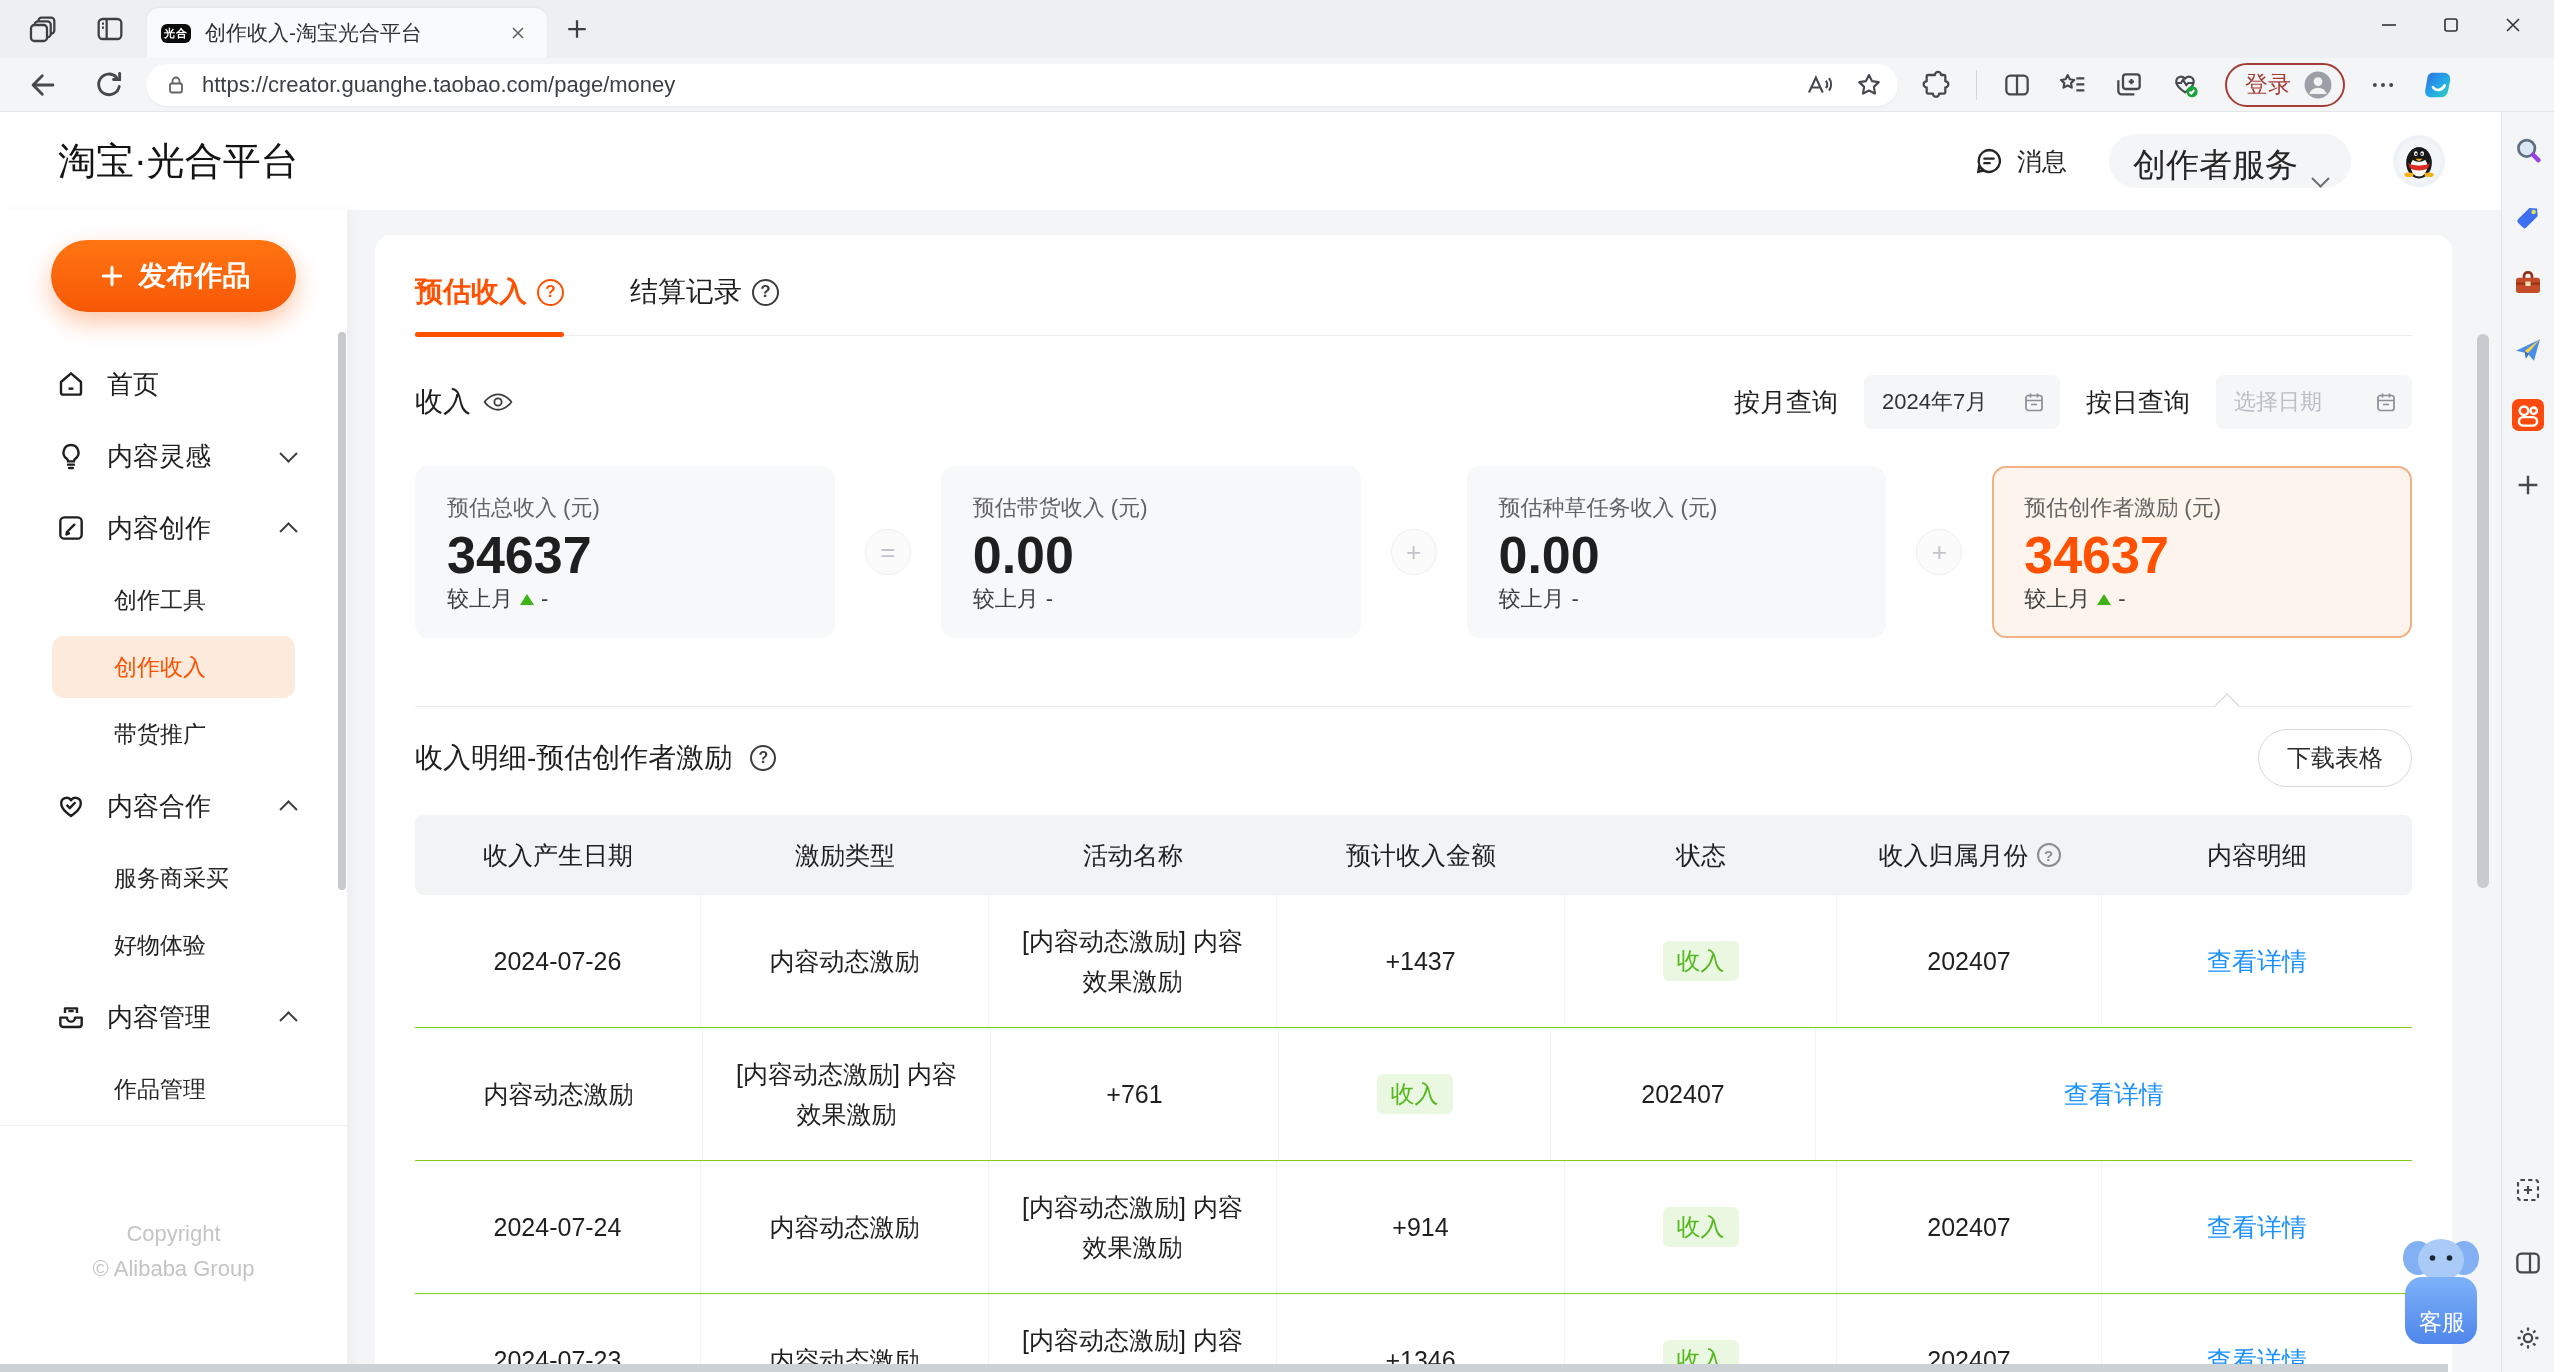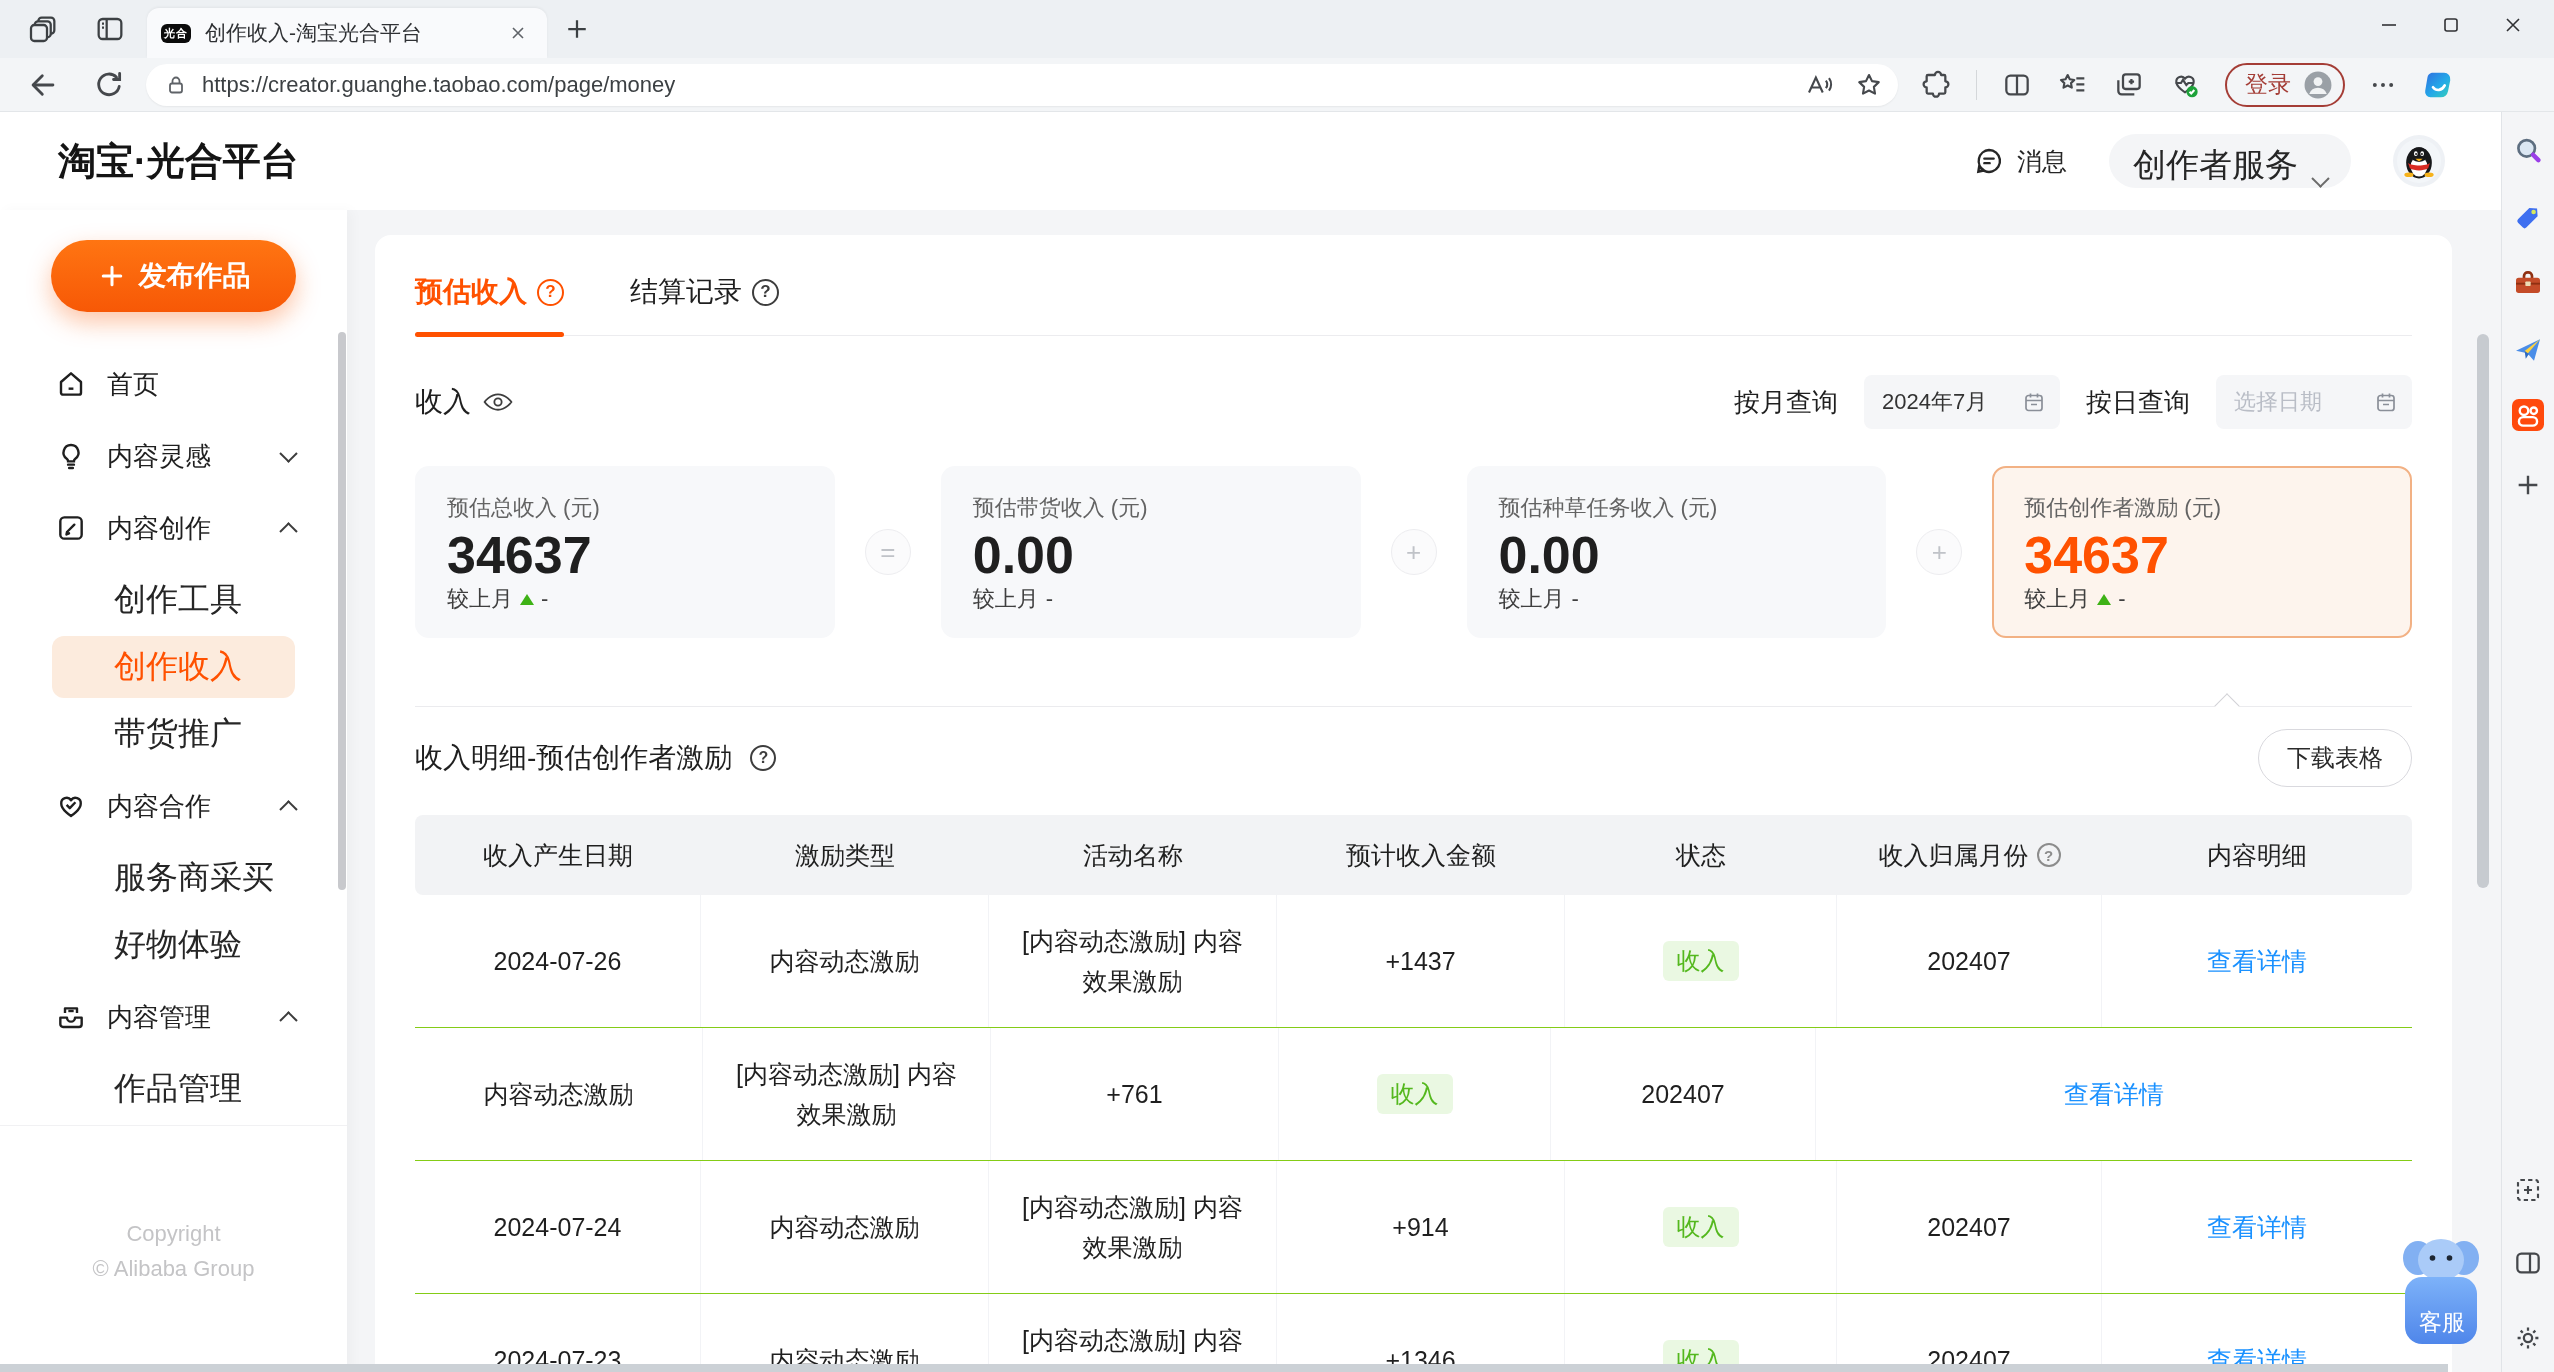--- a/index.html
+++ b/index.html
@@ -35,21 +35,21 @@
            height:44px; padding:0 8px 0 18px; color:#a43d36; font-size:23px; }
 
   
   .edge-sidebar { position:absolute; top:112px; right:0; bottom:0; width:53px; background:#f4f5f7;
                   border-left:1px solid #e1e4e8; }
   .es-ic { position:absolute; left:10px; width:32px; height:32px; color:#3c4043; }
 
   
   .page { position:absolute; top:112px; left:0; right:53px; bottom:0; background:#f4f5f7; overflow:hidden; }
   .site-header { height:98px; background:#fff; display:flex; align-items:center; padding:0 56px 0 58px; }
-  .logo { font-size:38px; font-weight:700; color:#141414; }
+  .logo { font-size:38px; font-weight:400; color:#141414; }
   .hdr-right { margin-left:auto; display:flex; align-items:center; gap:42px; }
   .messages { display:flex; align-items:center; gap:12px; font-size:25px; color:#262626; }
   .services { display:flex; align-items:flex-end; gap:16px; background:#f4f5f7; border-radius:28px;
               height:54px; padding:0 24px; font-size:33px; color:#262626; }
   .avatar { width:52px; height:52px; border-radius:50%; background:#eef1f5; overflow:hidden;
             display:flex; align-items:center; justify-content:center; }
 
   
   .app-sidebar { position:absolute; top:98px; left:0; width:347px; bottom:0; background:#fff;
                  box-shadow:5px 0 12px rgba(0,0,0,.03); }
@@ -58,21 +58,21 @@
              display:flex; align-items:center; justify-content:center; gap:12px;
              box-shadow:0 10px 24px rgba(248,88,6,.35); }
   .nav { margin-top:36px; }
   .nav-item { height:72px; display:flex; align-items:center; padding:0 52px 0 55px; font-size:26px; color:#1f1f1f;text-align:center; }
   .nav-item .nic { width:32px; height:32px; margin-right:20px; color:#1f1f1f; flex:none; }
   .chev { width:13px; height:13px; border-right:2.5px solid #3c3c3c; border-bottom:2.5px solid #3c3c3c; flex:none; }
   .chev.down { transform:rotate(45deg) translate(-2px,-2px); }
   .chev.up { transform:rotate(-135deg) translate(-2px,-2px); }
   .nav-item .chev { margin-left:auto; }
   .nav-child { height:62px; margin:5px 52px; border-radius:12px; display:flex; align-items:center;
-               padding-left:62px; font-size:32px; color:#262626; }
+               padding-left:62px; font-size:23px; color:#262626; }
   .nav-child.active { background:#fcebdd; color:#ff5100; }
   .sb-divider { border-top:1px solid #f1f1f3; }
   .copyright { margin-top:90px; text-align:center; font-size:22px; color:#c4c4c6; line-height:35px; }
   .sb-scroll { position:absolute; top:122px; right:1px; width:8px; height:558px; background:#c8c9cd; border-radius:4px; }
 
   
   .panel { position:absolute; left:375px; top:123px; width:2077px; height:1420px; background:#fff;
            border-radius:16px; padding:38px 40px 0; }
   .ptabs { display:flex; gap:66px; border-bottom:1px solid #ececef; }
   .ptab { display:flex; align-items:center; gap:10px; font-size:28px; color:#1f1f1f;

